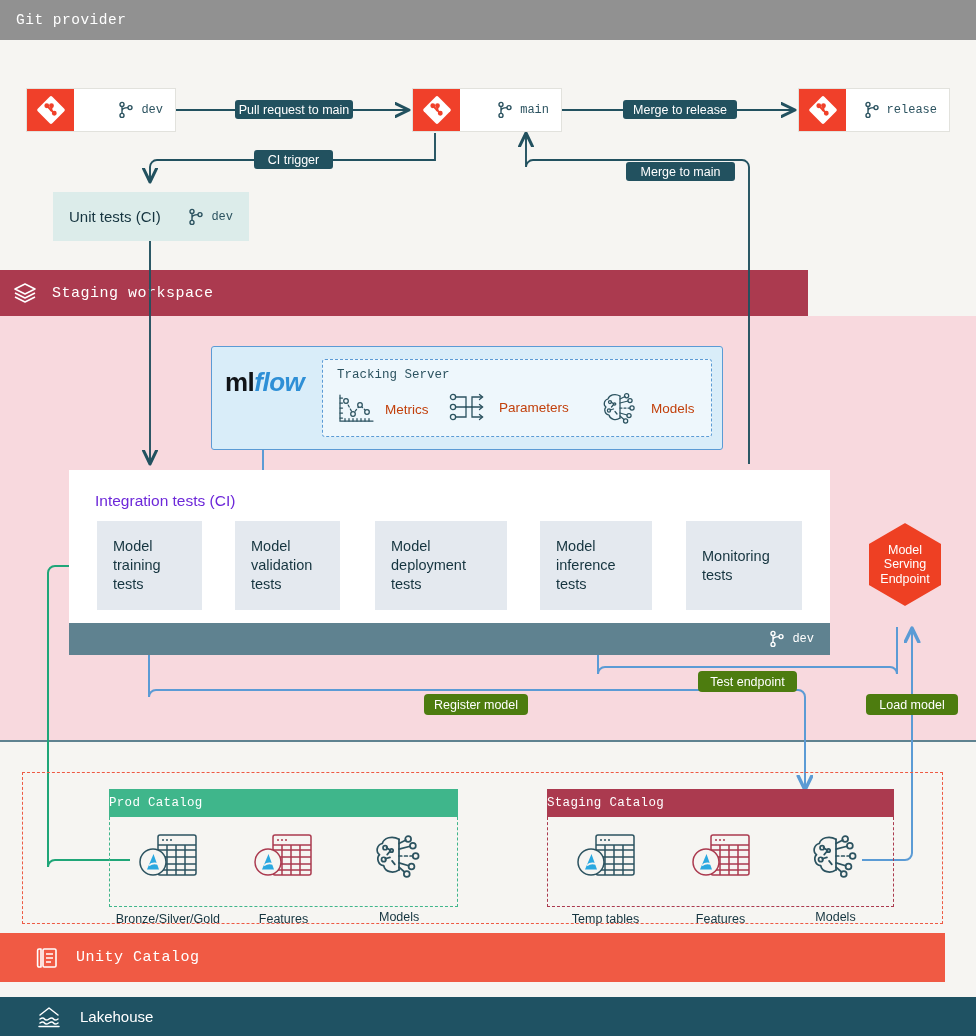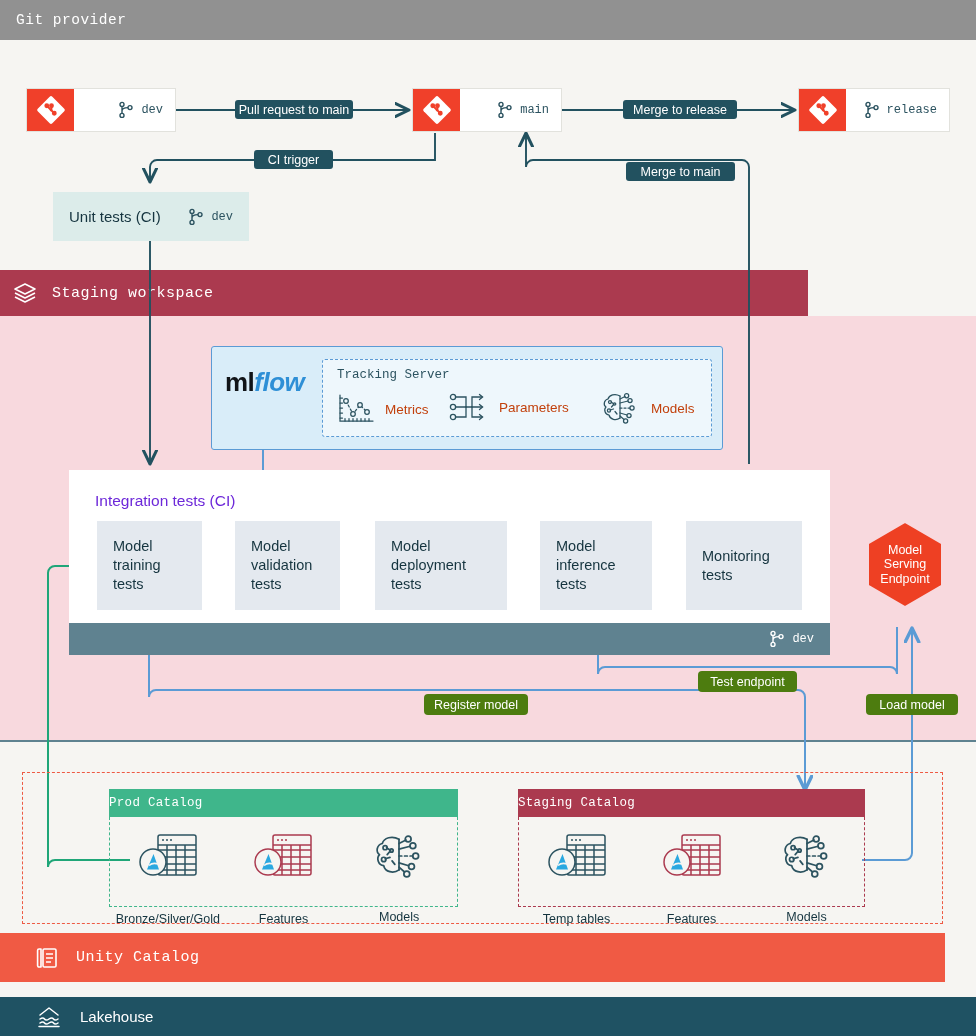--- a/index.html
+++ b/index.html
@@ -485,21 +485,21 @@
               <circle cx="29" cy="25.6" r="2.1"></circle>
             <path d="M20 26 L24 29.5"></path>
               <circle cx="25.6" cy="31" r="2.1"></circle>
           </svg>
         </span>
         <span class="lbl">Models</span>
       </div>
     </div>
   </div>
 
-  <div class="cat" style="left:518px;top:789px;width:347px;height:118px;">
+  <div class="cat" style="left:547px;top:789px;width:347px;height:118px;">
     <div class="cat-head" style="background:#ab3a4f;">
       <span>Staging Catalog</span>
     </div>
     <div class="cat-body" style="border-color:#ab3a4f;">
       <div class="cat-item">
         <span>
           <svg width="62" height="52" viewBox="0 0 62 52" fill="none" stroke="#2c5360" stroke-width="1.5">
             <rect x="21" y="4" width="38" height="40" rx="2"></rect>
             <path d="M21 14 H59"></path>
             <circle cx="26" cy="9" r="1" fill="#2c5360" stroke="none"></circle>

